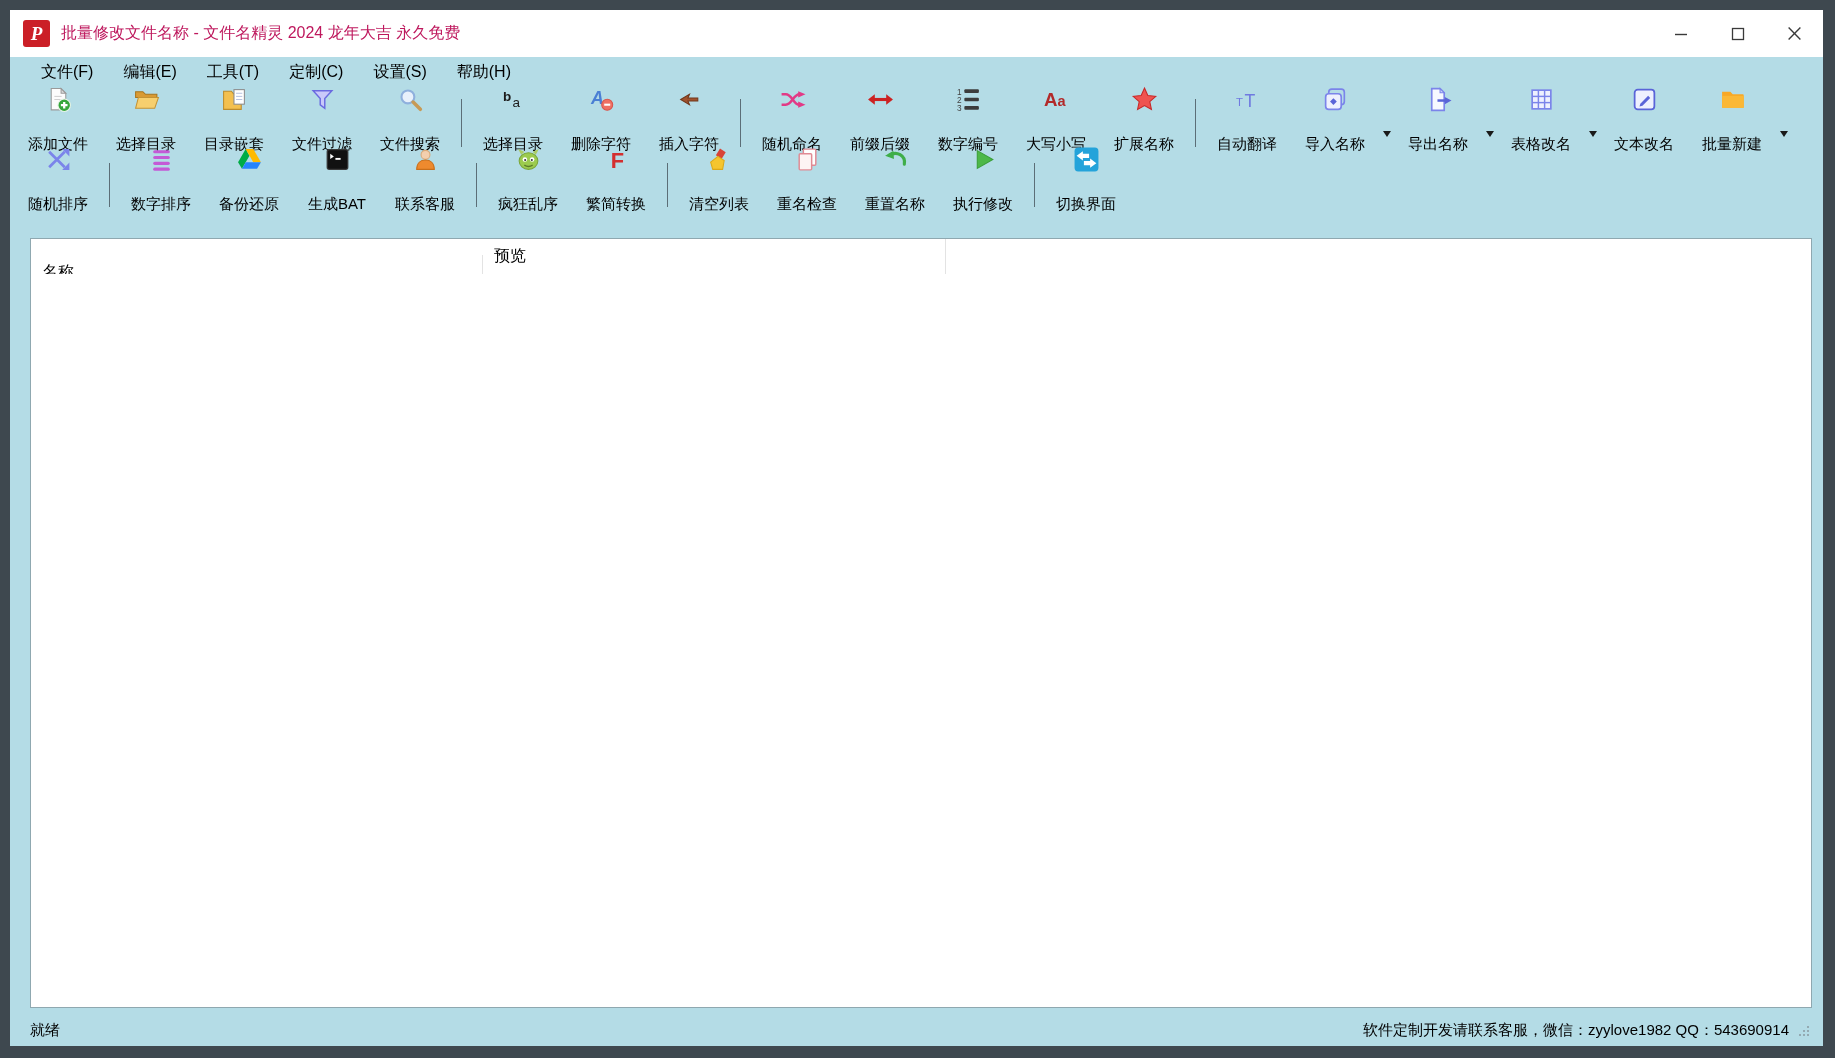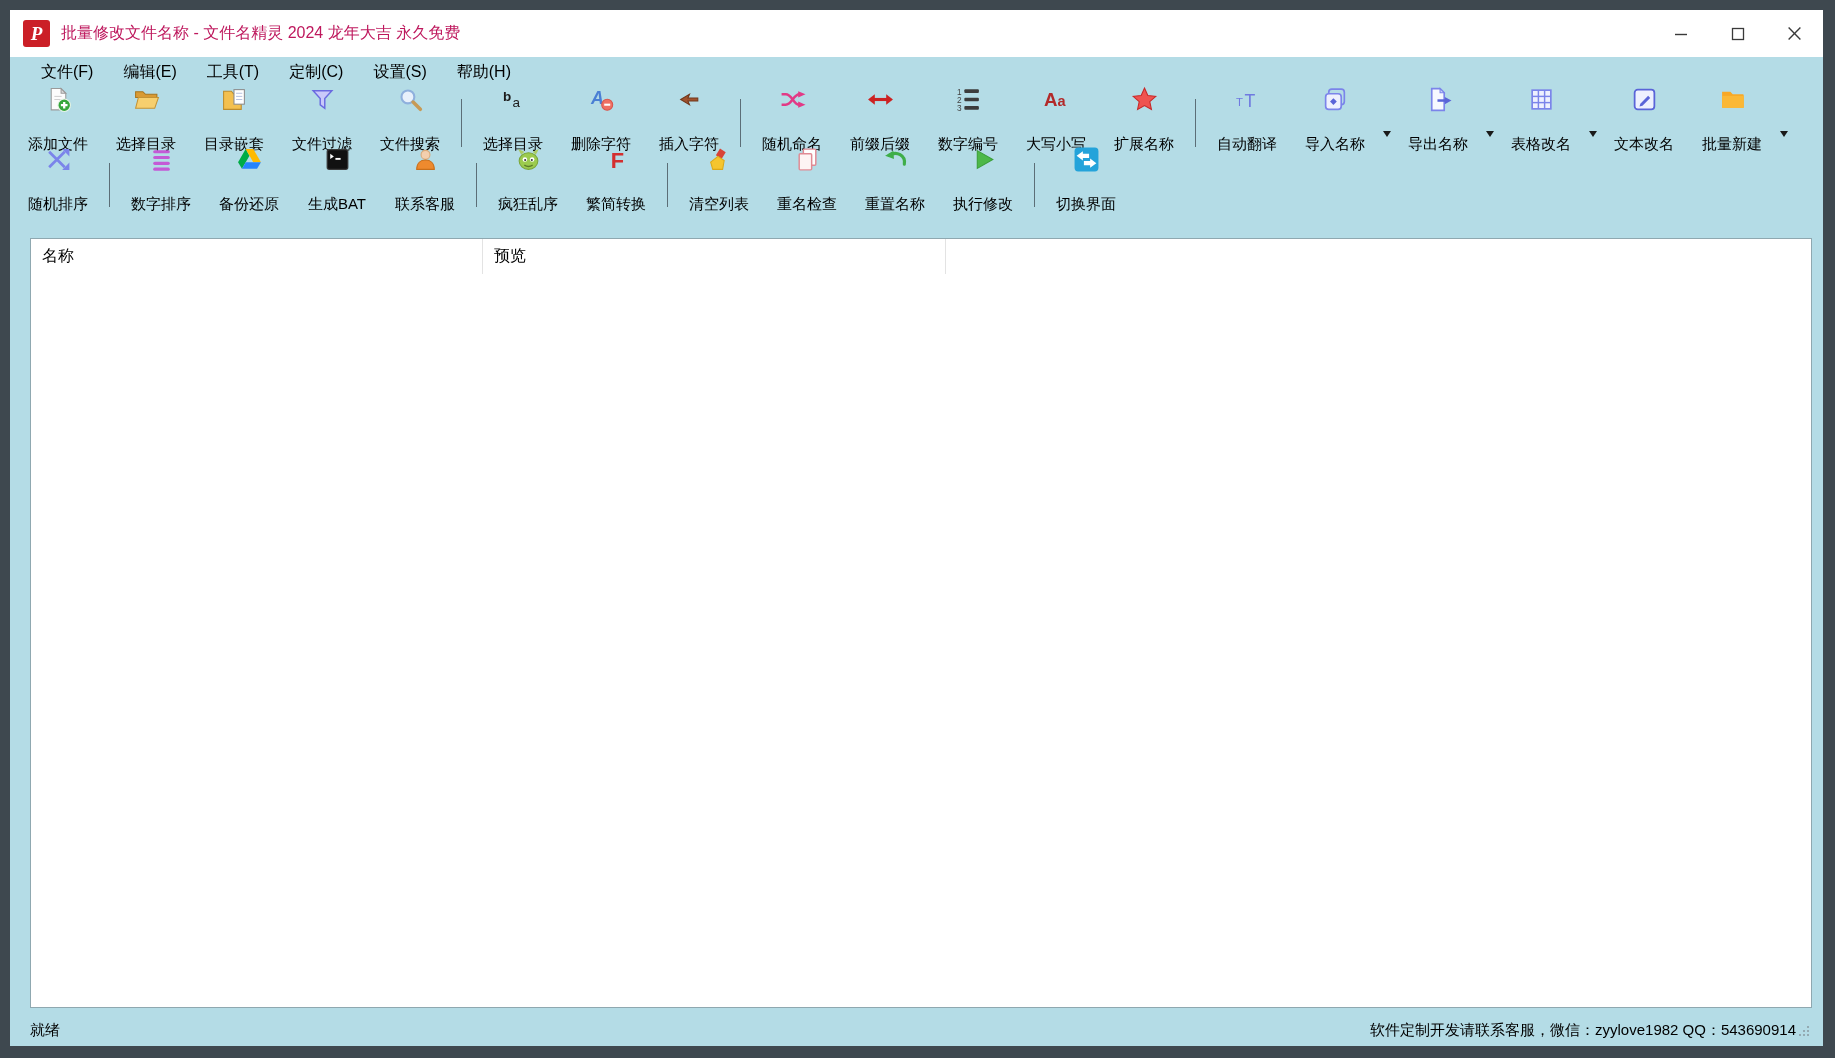--- a/index.html
+++ b/index.html
@@ -45,28 +45,28 @@
   .tool-btn.has-drop { margin-right:15px; }
   .drop-arrow {
     position:absolute; right:-12px; bottom:15px;
     width:0; height:0; border:4px solid transparent; border-top:6px solid #1a1a1a;
   }
   
   .content { flex:1; min-height:0; display:flex; flex-direction:column; padding:22px 11px 6px 20px; }
   .list { flex:1; min-height:0; background:#fff; border:1px solid #8fa8b0; display:flex; flex-direction:column; }
   .list-header { height:35px; flex:0 0 auto; display:flex; }
   .col { height:100%; display:flex; align-items:center; padding-left:11px; font-size:16px; border-right:1px solid #e3e3e3; }
-  .colw-name { width:452px; }
+  .colw-name { width:452px;margin-top:16px; }
   .colw-preview { width:463px; }
   .colw-status { width:429px; }
   .col-fill { flex:1; border-right:none; }
   .list-body { flex:1; background:#fff; }
   
   .statusbar { height:32px; flex:0 0 auto; display:flex; align-items:center; padding:0 12px 0 20px; font-size:15px; }
-  .status-right { margin-left:auto; display:flex; align-items:center; gap:0; }
+  .status-right { margin-left:auto; display:flex; align-items:center; gap:7px; }
 </style>
 </head>
 <body>
 
 <div class="window">
 
   <div class="titlebar">
     <div class="app-icon">P</div>
     <div class="title-text">批量修改文件名称 - 文件名精灵 2024 龙年大吉 永久免费</div>
     <div class="win-controls">

